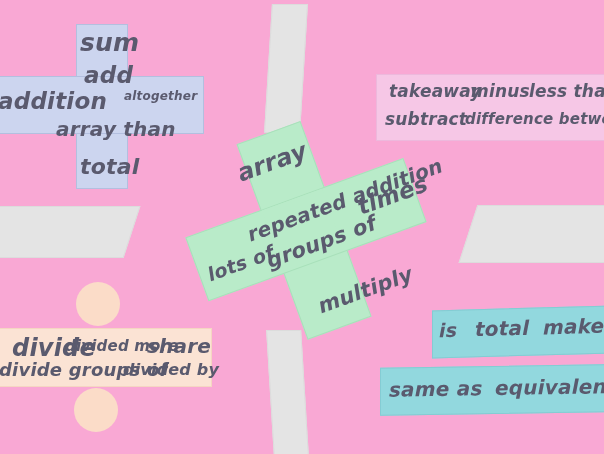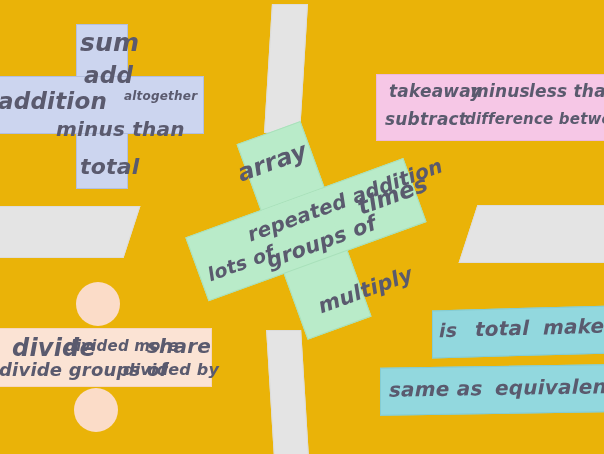--- a/index.html
+++ b/index.html
@@ -7,21 +7,21 @@
     padding: 0;
     background: #ffffff;
   }
   body {
     font-family: "DejaVu Sans", sans-serif;
   }
   #canvas {
     position: relative;
     width: 604px;
     height: 454px;
-    background: #eab308;
+    background: #f9a8d4;
     overflow: hidden;
   }
 
   
   .abs { position: absolute; }
   .txt {
     color: #5a5a6e;
     white-space: nowrap;
     font-family: "DejaVu Sans", sans-serif;
     font-style: italic;
@@ -118,21 +118,21 @@
 
   <div class="abs" id="plus-addition">
     <div class="plus-bar" id="plus-v"></div>
     <div class="plus-bar" id="plus-h"></div>
     <div id="plus-inner-fill"></div>
 
     <div class="txt addition-word" style="left:80px; top:4px; font-size:25px;">sum</div>
     <div class="txt addition-word" style="left:84px; top:38px; font-size:23px;">add</div>
     <div class="txt addition-word" style="left:-2px; top:64px; font-size:23px;">addition</div>
     <div class="txt addition-word" style="left:124px; top:65px; font-size:12px;">altogether</div>
-    <div class="txt addition-word" style="left:56px; top:93px; font-size:20px;">minus than</div>
+    <div class="txt addition-word" style="left:56px; top:93px; font-size:20px;">array than</div>
     <div class="txt addition-word" style="left:80px; top:130px; font-size:22px;">total</div>
   </div>
 
   <div class="abs" id="bar-subtract">
     <div class="txt abs" style="left:12px; top:6px; font-size:17px;">takeaway</div>
     <div class="txt abs" style="left:94px; top:6px; font-size:17px;">minus</div>
     <div class="txt abs" style="left:152px; top:6px; font-size:17px;">less than</div>
     <div class="txt abs" style="left:8px; top:34px; font-size:17px;">subtract</div>
     <div class="txt abs" style="left:88px; top:35px; font-size:15px;">difference between</div>
   </div>

